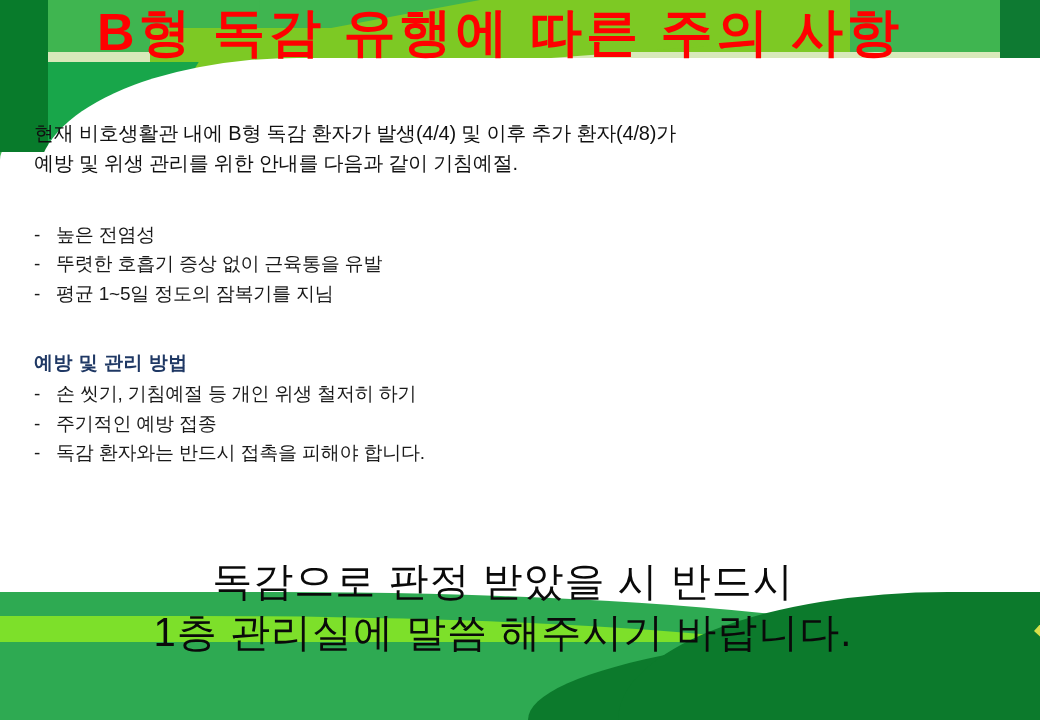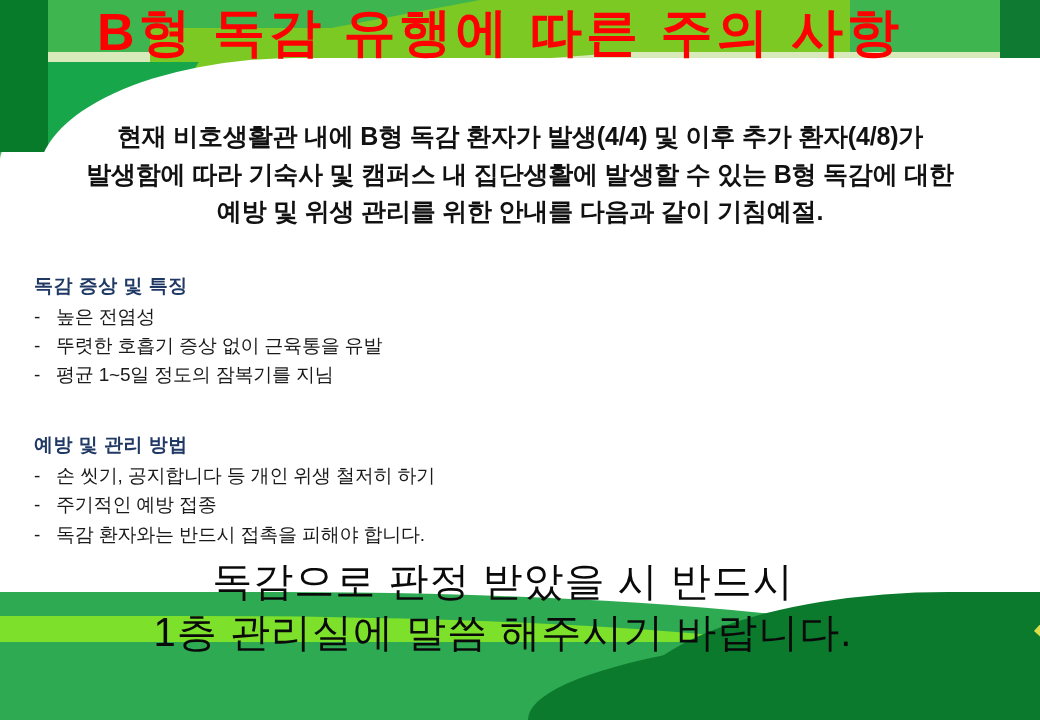--- a/index.html
+++ b/index.html
@@ -123,23 +123,22 @@
     z-index:20;
   }
 
   .content{
     position:absolute;
     top:118px;left:34px;width:972px;
     z-index:15;
   }
 
   .intro{
-    text-align:center;
-    font-size:25px;
-    font-weight:bold;
+    font-size:20px;
+    font-weight:normal;
     color:#111111;
     line-height:1.5;
     letter-spacing:-0.2px;
   }
 
   .section{margin-top:22px;}
   .sec-heading{
     font-size:19px;
     font-weight:bold;
     color:#1F3864;
@@ -224,49 +223,47 @@
   <div class="layer left-arc-dark"></div>
   <div class="layer left-band"></div>
   <div class="layer hdr-whitecut"></div>
 
   <div class="title">B형 독감 유행에 따른 주의 사항</div>
 
   <div class="content">
 
     <div class="intro">
       <div>현재 비호생활관 내에 B형 독감 환자가 발생(4/4) 및 이후 추가 환자(4/8)가</div>
-      <div>발생함에 따라 기숙사 및 캠퍼스 내 집단생활에 발생할 수 있는 B형 독감에 대한</div>
       <div>예방 및 위생 관리를 위한 안내를 다음과 같이 기침예절.</div>
     </div>
 
     <div class="gap"></div>
 
     <div class="section">
-      <div class="sec-heading">독감 증상 및 특징</div>
       <div class="bullet">
         <span class="dash">-</span>
         <span>높은 전염성</span>
       </div>
       <div class="bullet">
         <span class="dash">-</span>
         <span>뚜렷한 호흡기 증상 없이 근육통을 유발</span>
       </div>
       <div class="bullet">
         <span class="dash">-</span>
         <span>평균 1~5일 정도의 잠복기를 지님</span>
       </div>
     </div>
 
     <div class="gap"></div>
 
     <div class="section">
       <div class="sec-heading">예방 및 관리 방법</div>
       <div class="bullet">
         <span class="dash">-</span>
-        <span>손 씻기, 공지합니다 등 개인 위생 철저히 하기</span>
+        <span>손 씻기, 기침예절 등 개인 위생 철저히 하기</span>
       </div>
       <div class="bullet">
         <span class="dash">-</span>
         <span>주기적인 예방 접종</span>
       </div>
       <div class="bullet">
         <span class="dash">-</span>
         <span>독감 환자와는 반드시 접촉을 피해야 합니다.</span>
       </div>
     </div>

